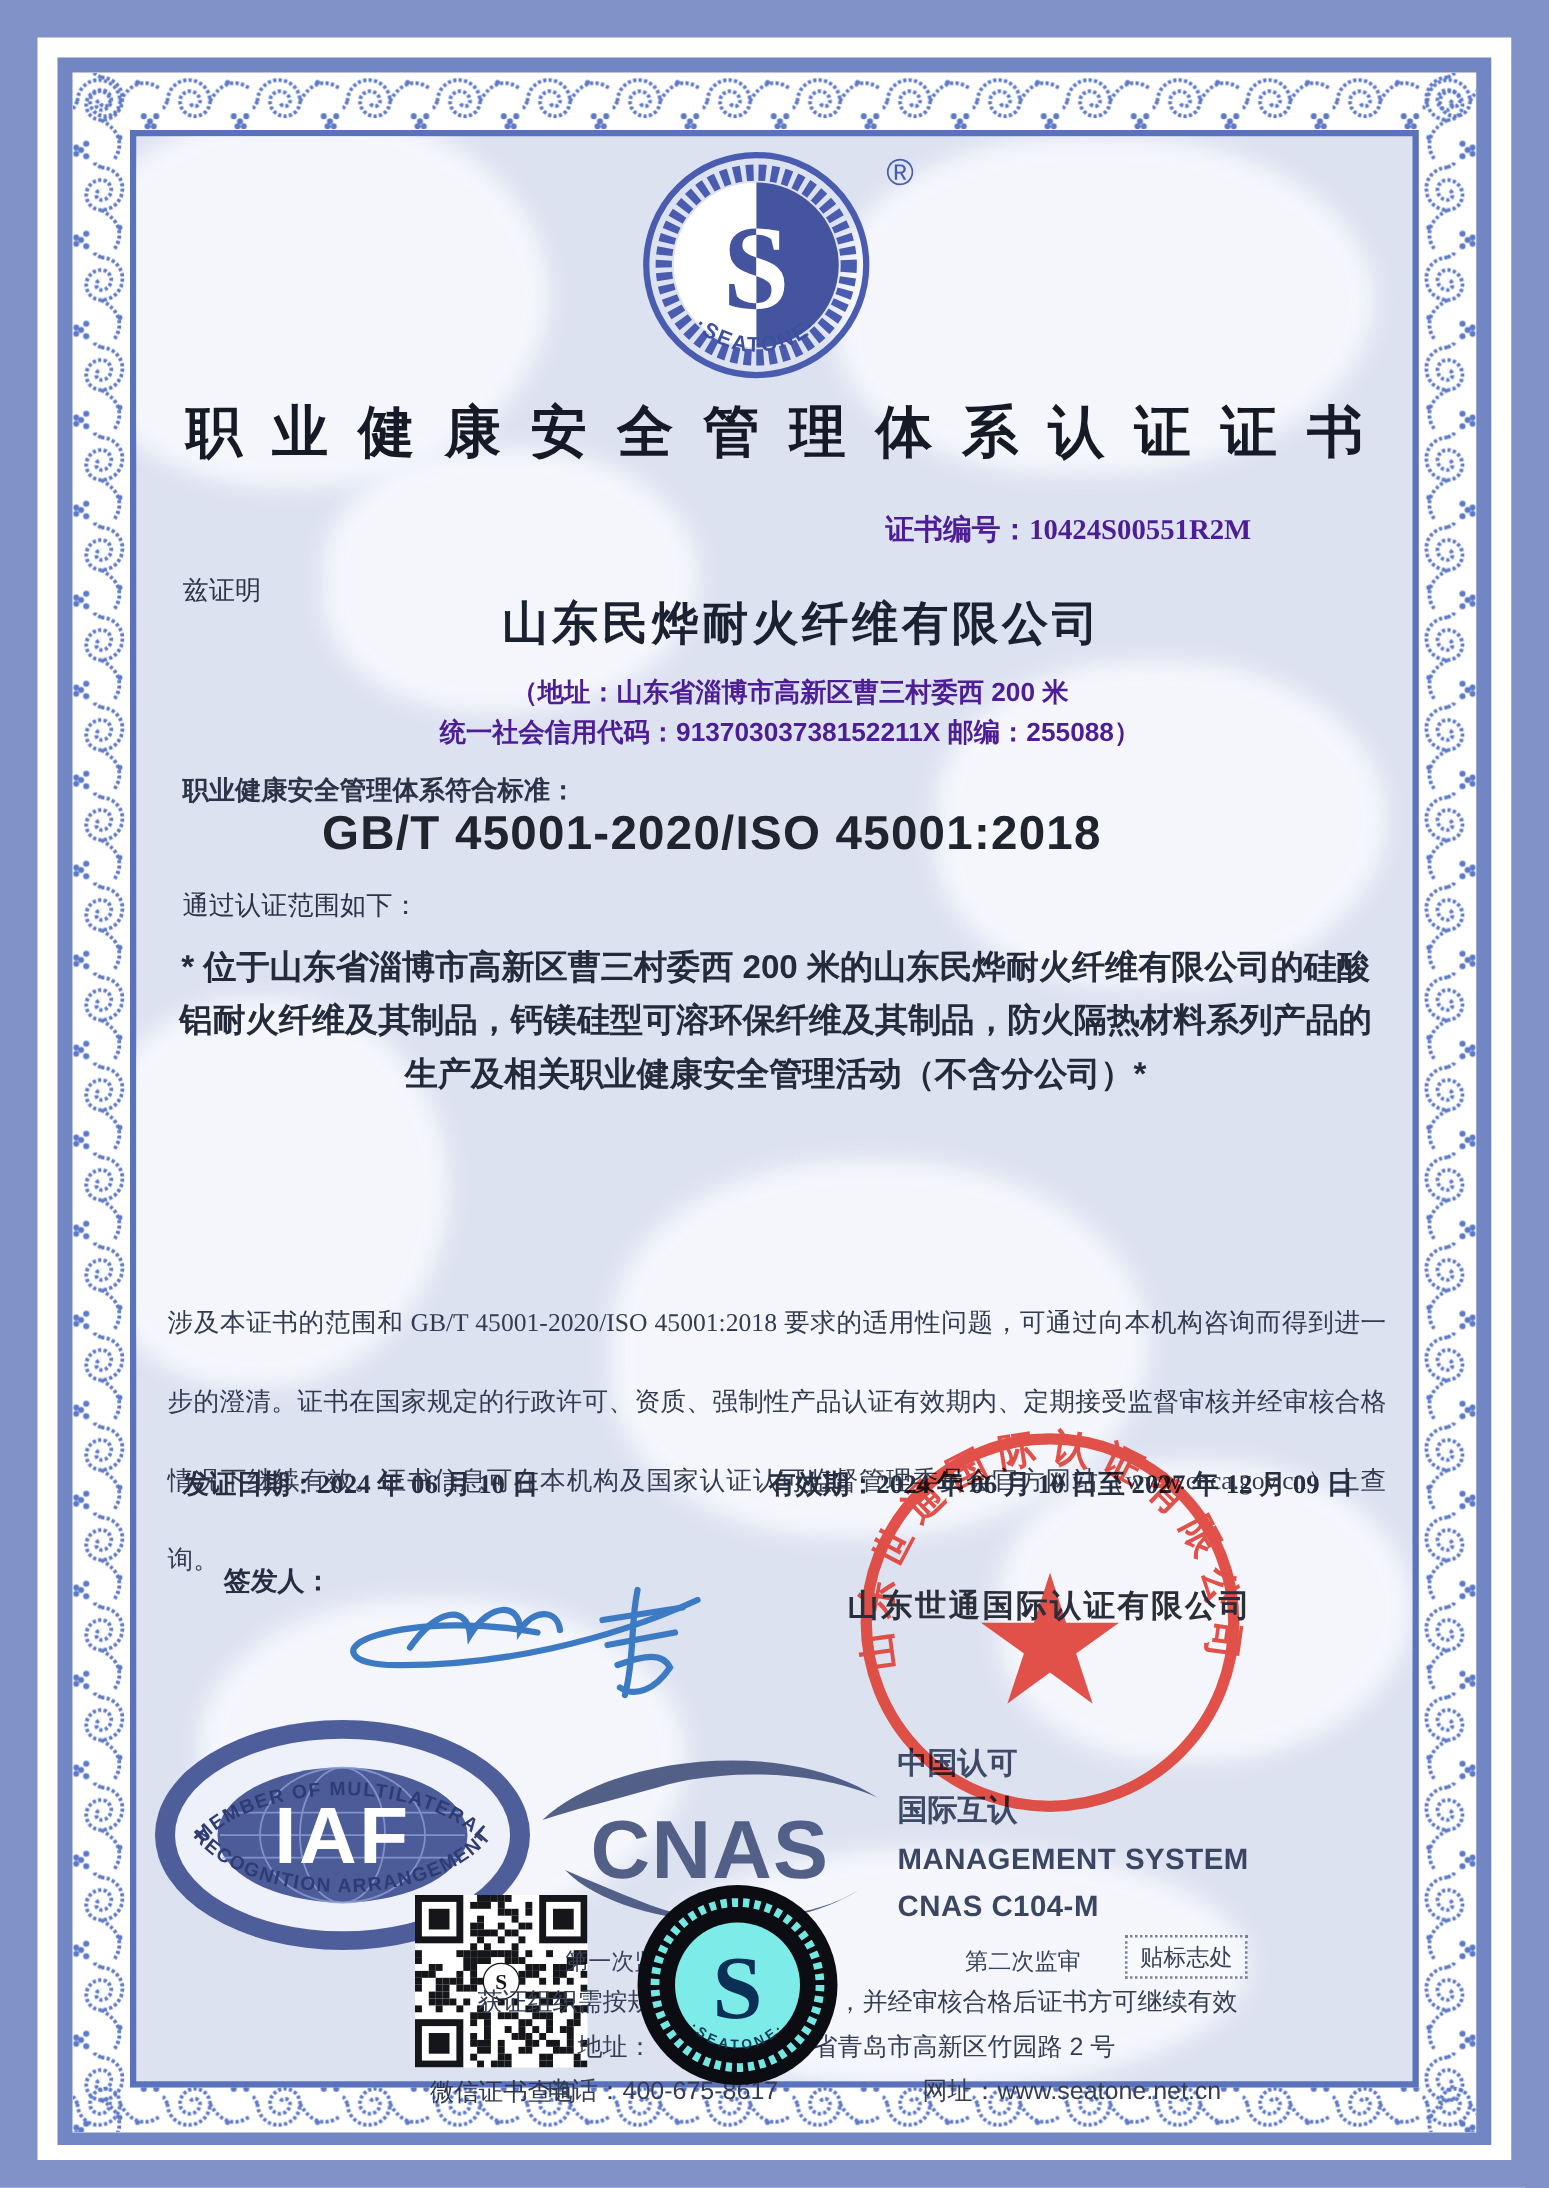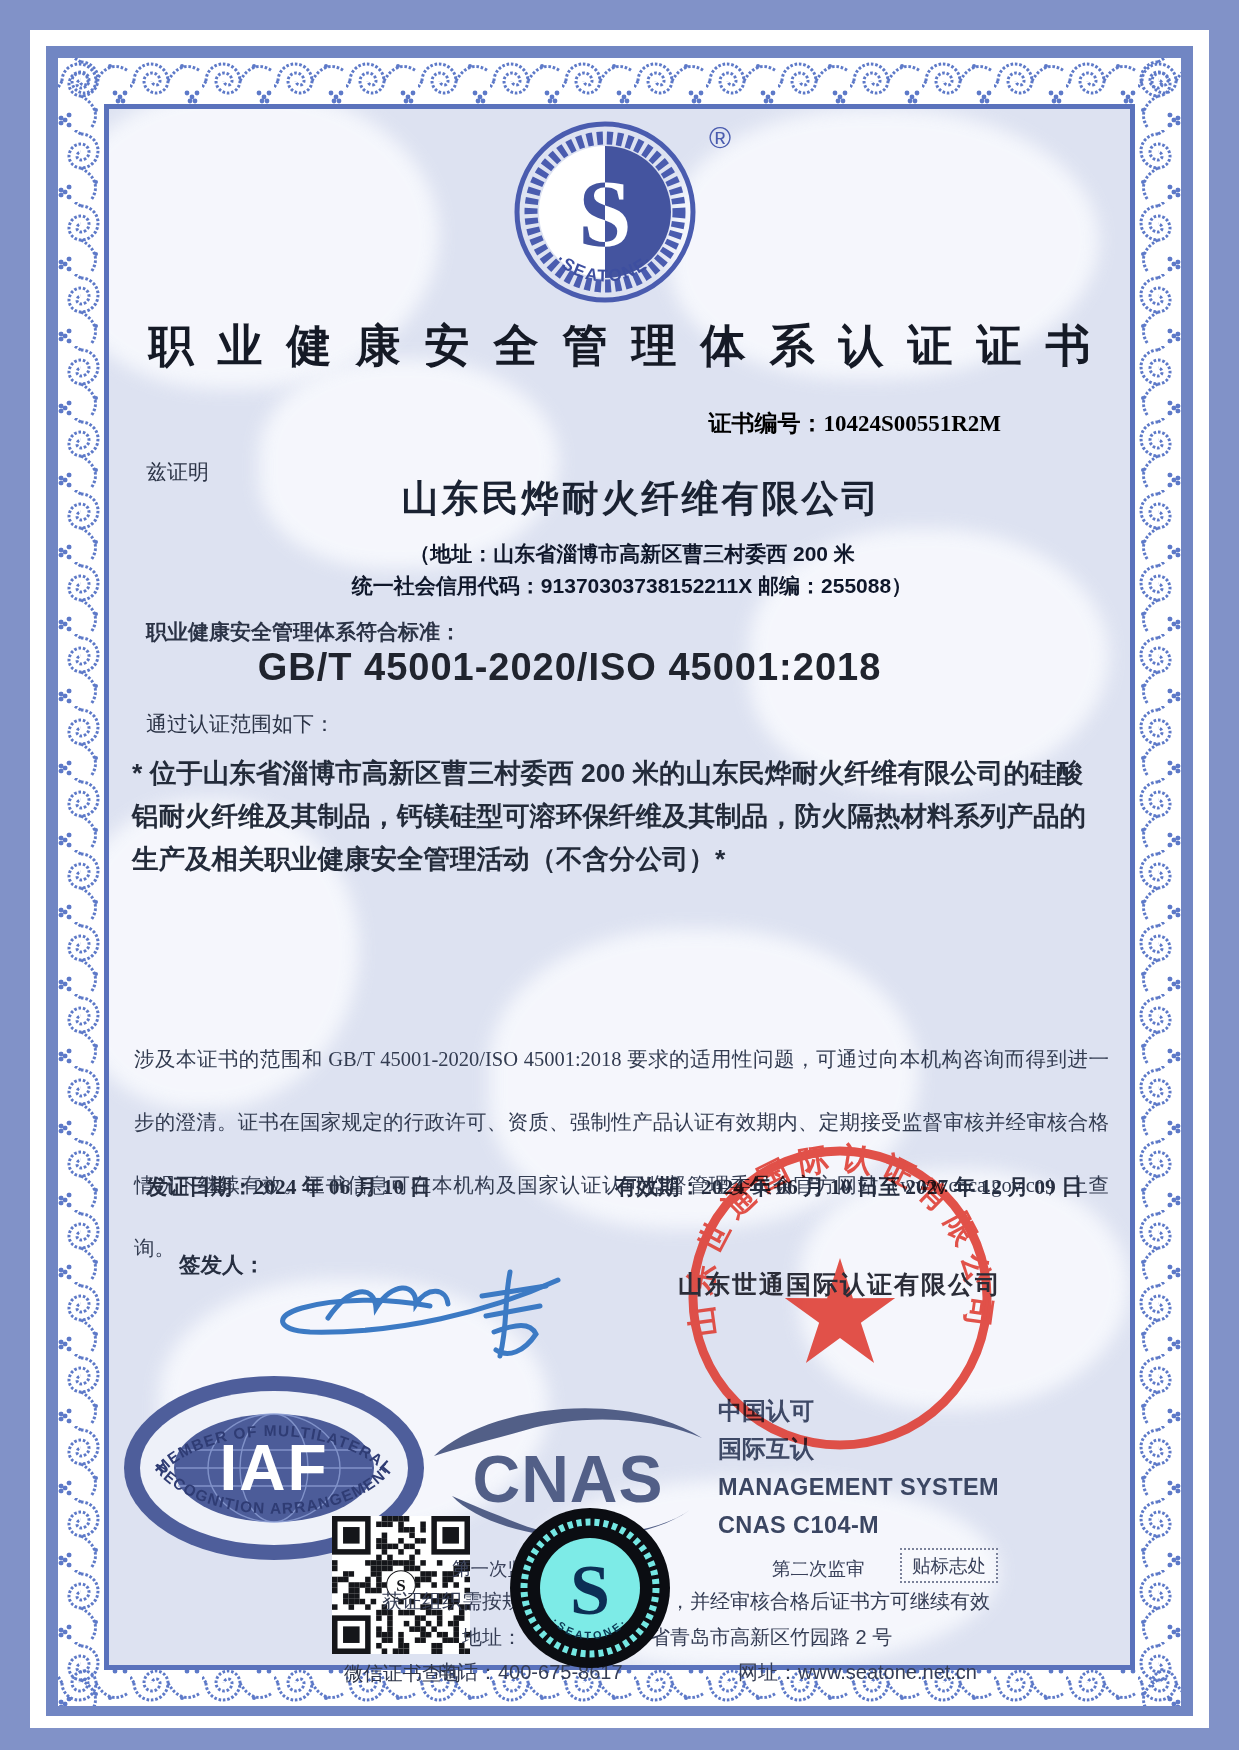--- a/index.html
+++ b/index.html
@@ -13,26 +13,26 @@
   .orn.bottom{left:58px;right:58px;bottom:44px;height:46px;transform:scaleY(-1);}
   .orn.left{left:58px;top:58px;bottom:44px;width:46px;}
   .orn.right{right:58px;top:58px;bottom:44px;width:46px;transform:scaleX(-1);}
   .frame-inner{position:absolute;inset:104px 104px 80px;border:5px solid #5a72bc;background:#dde2f1;overflow:hidden;}
   .content{position:absolute;inset:110px 110px 80px;z-index:2;}
   .cloud{position:absolute;background:#fbfcff;border-radius:48% 52% 55% 45%;filter:blur(9px);opacity:.8;z-index:0;}
   .txt{position:absolute;z-index:3;}
   .center{left:0;right:0;text-align:center;}
   .title{font-family:"Liberation Serif","DejaVu Serif",serif;font-weight:bold;font-size:45px;color:#151a26;
          letter-spacing:24px;text-indent:24px;}
-  .certno{font-family:"Liberation Serif","DejaVu Serif",serif;font-weight:bold;font-size:23px;color:#000000;}
+  .certno{font-family:"Liberation Serif","DejaVu Serif",serif;font-weight:bold;font-size:23px;color:#4c1d95;}
   .label{font-size:21px;color:#2b3346;}
   .company{font-weight:bold;font-size:37px;color:#1a2232;letter-spacing:3px;}
-  .addr{font-weight:bold;font-size:21px;color:#0f172a;margin-left:25px;}
+  .addr{font-weight:bold;font-size:21px;color:#4c1d95;margin-left:25px;}
   .standard{font-weight:bold;font-size:38px;color:#20242e;letter-spacing:1px;}
-  .scope{font-weight:bold;font-size:26.5px;line-height:43px;color:#232b3a;text-align:left;}
+  .scope{font-weight:bold;font-size:26.5px;line-height:43px;color:#232b3a;text-align:center;}
   .clarify{font-family:"Liberation Serif","DejaVu Serif",serif;font-size:20.5px;line-height:63px;color:#323b50;text-align:justify;}
   .dateline{font-family:"Liberation Serif","DejaVu Serif",serif;font-size:21.5px;color:#262e40;font-weight:600;}
   .accblock{font-size:24px;line-height:38px;color:#3e4966;font-weight:600;}
   .accblock .en{font-weight:bold;font-size:23.5px;color:#3b4662;letter-spacing:.4px;}
   .small{font-size:18.5px;color:#39415a;}
   .note{font-size:20px;color:#353d54;}
   .sticker-box{border:2px dotted #7a819a;padding:3px 10px;font-size:18.5px;color:#39415a;background:rgba(255,255,255,.35);}
   .wechat{font-size:19.5px;color:#2e3548;}
   .blacksealname{font-size:25px;color:#2b2d38;letter-spacing:2px;font-weight:600;}
   svg{display:block;}

